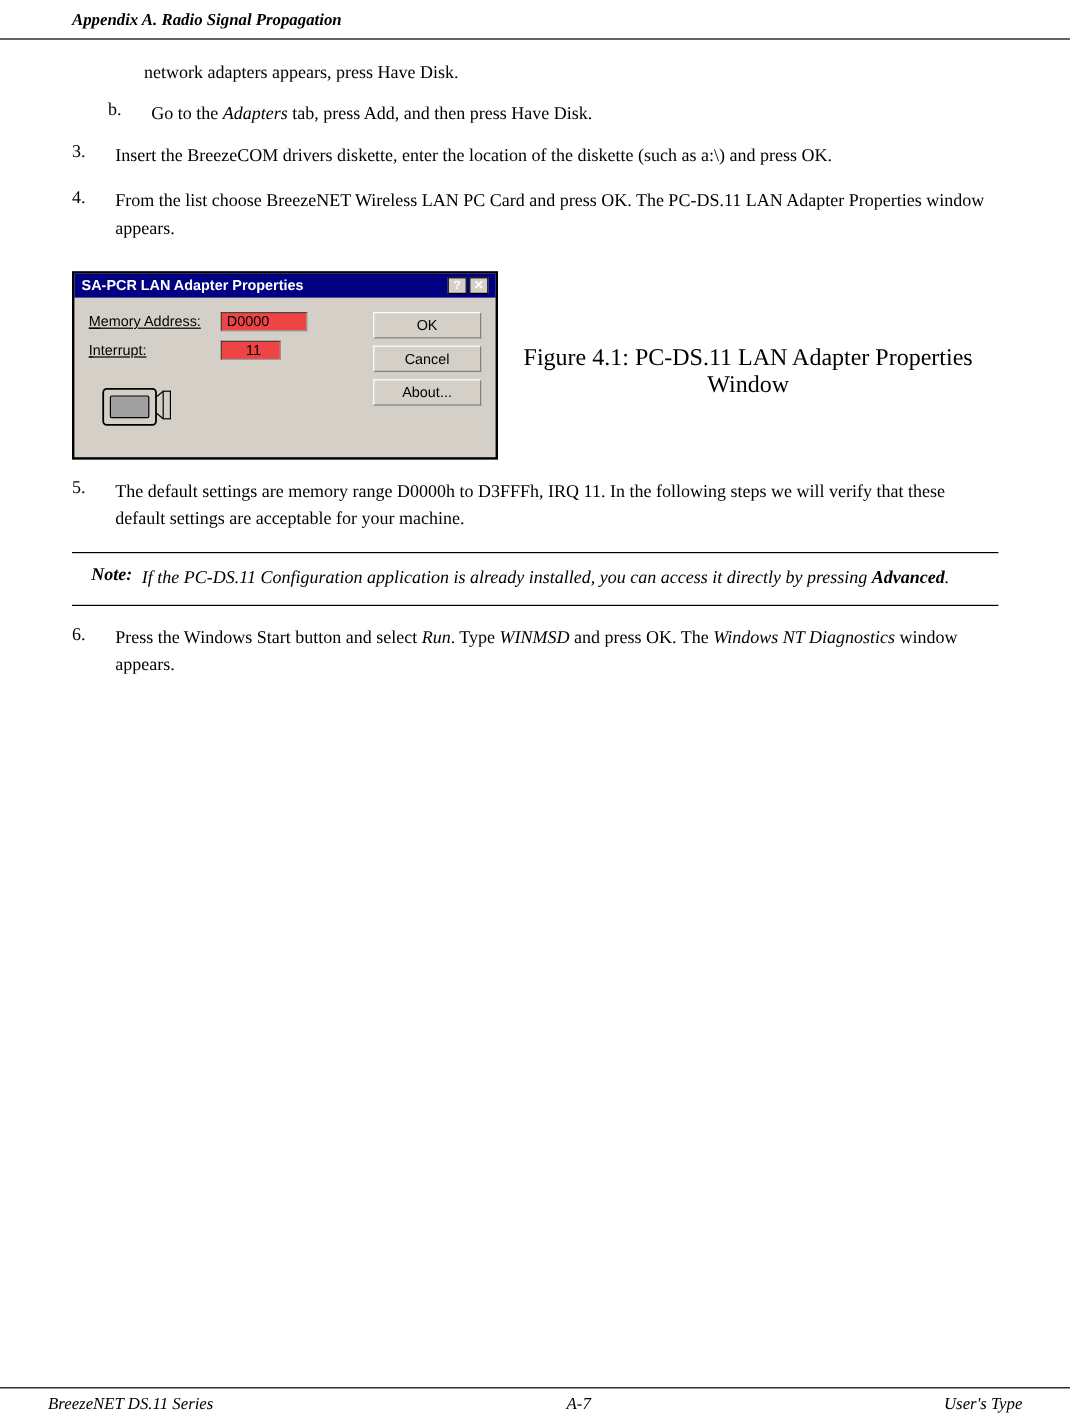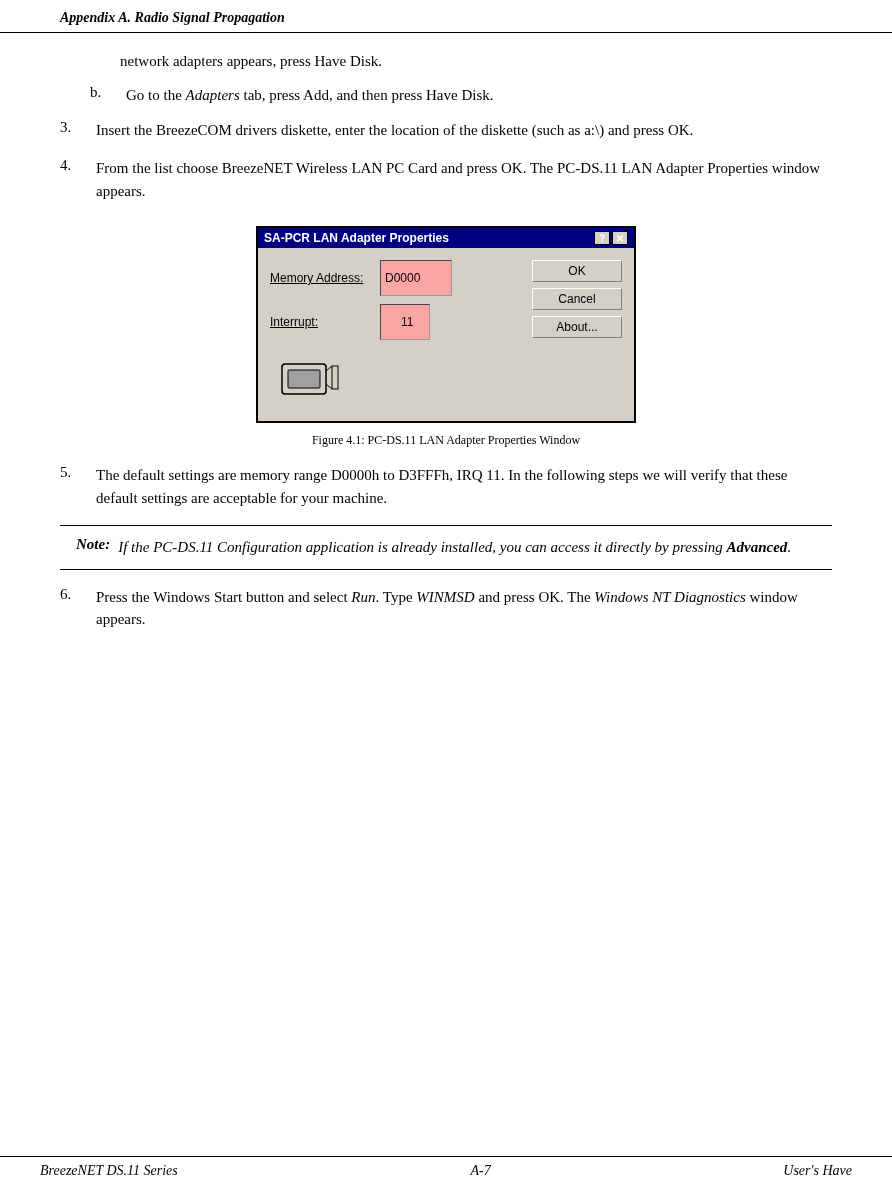--- a/index.html
+++ b/index.html
@@ -58,21 +58,20 @@
     }
 
     .sub-text {
       flex: 1;
       font-size: 15px;
       line-height: 1.5;
     }
 
     .figure-container {
       display: flex;
-      flex-direction: column;
       align-items: center;
       margin: 24px 0 16px 0;
     }
 
     
     .dialog-box {
       width: 380px;
       border: 2px solid #000;
       background: #d4d0c8;
       font-family: Arial, sans-serif;
@@ -131,25 +130,25 @@
     }
 
     .field-label {
       font-size: 12px;
       min-width: 110px;
       text-decoration: underline;
     }
 
     .field-input {
       border: 1px inset #999;
-      background: #fca5a5;
+      background: #ef4444;
       padding: 1px 4px;
       font-size: 12px;
       width: 72px;
-      height: 36px;
+      height: 16px;
     }
 
     .pc-card-icon {
       margin-top: 16px;
       margin-left: 10px;
     }
 
     .bottom-buttons {
       display: flex;
       gap: 8px;
@@ -183,21 +182,21 @@
       border-right: 1px solid #808080;
       padding: 3px 8px;
       font-size: 12px;
       font-family: Arial, sans-serif;
       width: 90px;
       cursor: pointer;
       text-align: center;
     }
 
     .figure-caption {
-      font-size: 12px;
+      font-size: 20px;
       margin-top: 10px;
       text-align: center;
     }
 
     .note-box {
       border-top: 1px solid #000;
       border-bottom: 1px solid #000;
       padding: 10px 16px;
       margin: 10px 0 16px 0;
       display: flex;
@@ -330,14 +329,14 @@
     <span class="list-text">
       <span>Press the Windows </span><b>Start</b><span> button and select </span><i>Run</i><span>. Type </span><i>WINMSD</i><span> and press </span><b>OK</b><span>. The </span><i>Windows NT Diagnostics</i><span> window appears.</span>
     </span>
   </div>
 
 </div>
 
 <div class="page-footer">
   <span>BreezeNET DS.11 Series</span>
   <span>A-7</span>
-  <span>User's Have</span>
+  <span>User's Type</span>
 </div>
 
 </body></html>

